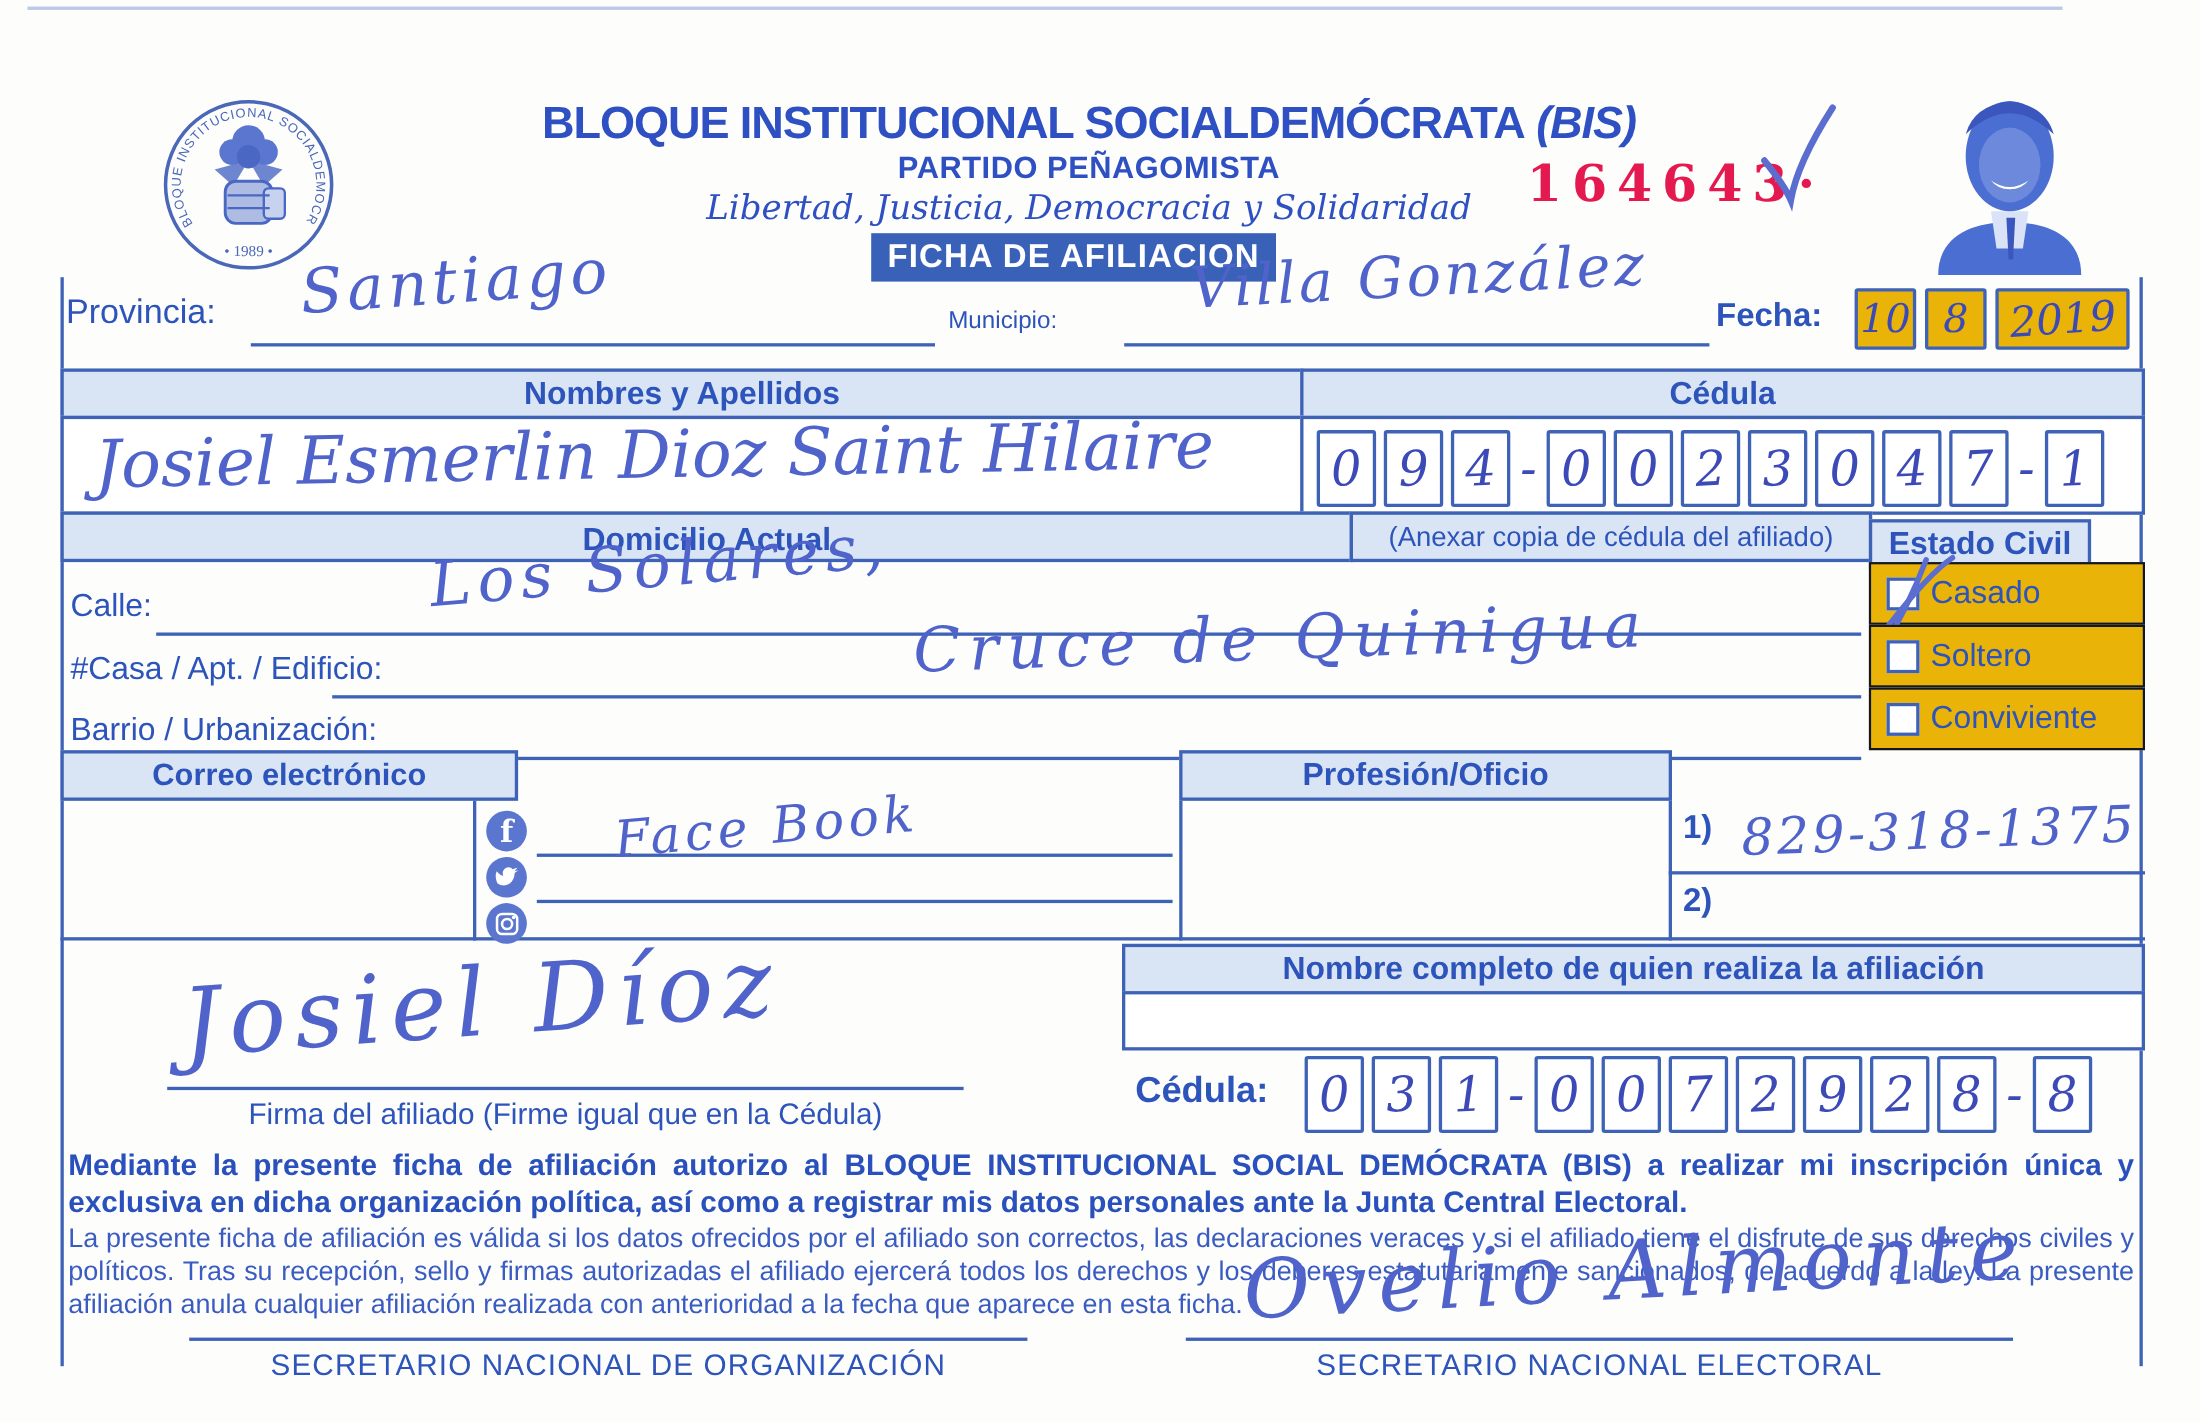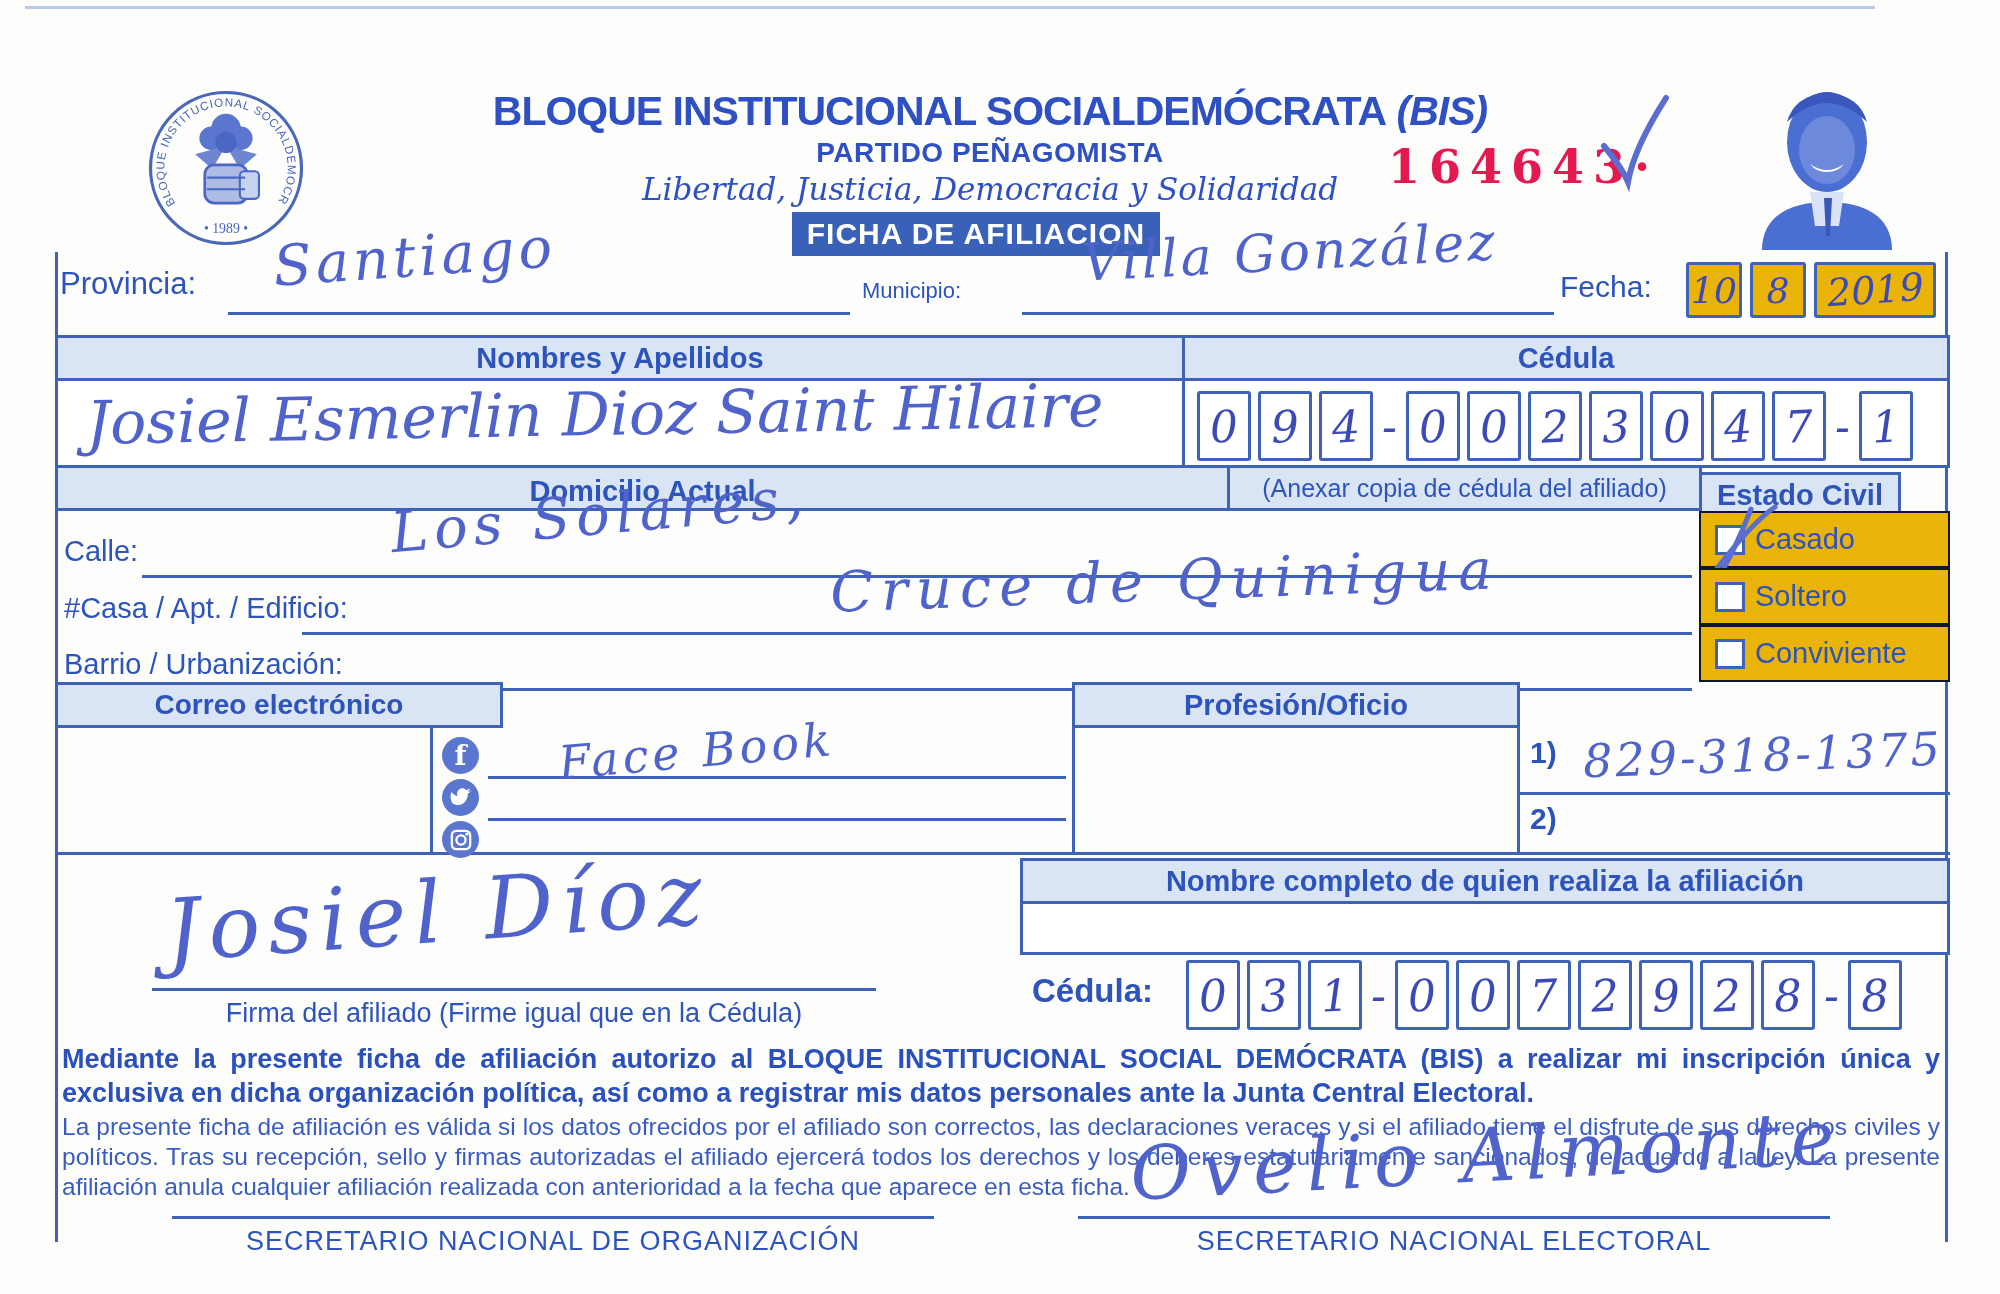--- a/index.html
+++ b/index.html
@@ -97,21 +97,21 @@
   <div class="abs blue-label" style="left:60px;top:266px;font-size:31px;">Provincia:</div>
   <div class="abs" style="left:228px;top:230px;width:622px;height:82px;border-bottom:3px solid #3e62b6;">
     <span class="hw" style="position:absolute;left:45px;top:-6px;font-size:56px;transform:rotate(-4deg);letter-spacing:4px;">Santiago</span>
   </div>
 
   <div class="abs blue-label" style="left:862px;top:278px;font-size:22px;">Municipio:</div>
   <div class="abs" style="left:1022px;top:230px;width:532px;height:82px;border-bottom:3px solid #3e62b6;">
     <span class="hw" style="position:absolute;left:60px;top:-8px;font-size:52px;transform:rotate(-3deg);letter-spacing:3px;">Villa González</span>
   </div>
 
-  <div class="abs" style="left:1560px;top:270px;font-size:30px;font-weight:normal;color:#2d54bb;">Fecha:</div>
+  <div class="abs" style="left:1560px;top:270px;font-size:30px;font-weight:bold;color:#2d54bb;">Fecha:</div>
   <div class="datebox" style="left:1686px;top:262px;width:56px;height:56px;">
     <span class="hw hw-dark" style="font-size:36px;">10</span>
   </div>
   <div class="datebox" style="left:1750px;top:262px;width:56px;height:56px;">
     <span class="hw hw-dark" style="font-size:36px;">8</span>
   </div>
   <div class="datebox" style="left:1814px;top:262px;width:122px;height:56px;">
     <span class="hw hw-dark" style="font-size:38px;transform:rotate(-4deg);">2019</span>
   </div>
 
@@ -193,21 +193,21 @@
   </div>
   <div class="ec-row" style="left:1699px;top:568px;width:251px;height:57px;">
     <div class="checkbox"></div>
     <span class="lbl">Soltero</span>
   </div>
   <div class="ec-row" style="left:1699px;top:625px;width:251px;height:57px;">
     <div class="checkbox"></div>
     <span class="lbl">Conviviente</span>
   </div>
 
-  <div class="band-cell" style="left:55px;top:682px;width:448px;height:46px;font-size:28px;">Correo electrónico</div>
+  <div class="band-cell" style="left:55px;top:682px;width:416px;height:46px;font-size:28px;">Correo electrónico</div>
   <div class="band-cell" style="left:1072px;top:682px;width:448px;height:46px;">Profesión/Oficio</div>
 
   <div class="abs" style="left:58px;top:728px;width:372px;height:127px;"></div>
   <div class="vline" style="left:430px;top:728px;height:127px;"></div>
   <div class="vline" style="left:1072px;top:728px;height:127px;"></div>
   <div class="vline" style="left:1517px;top:728px;height:127px;"></div>
   <div class="hline" style="left:55px;top:852px;width:1895px;"></div>
 
   <div class="social-icon" style="left:442px;top:737px;font-size:28px;">f</div>
   <div class="social-icon" style="left:442px;top:779px;">

